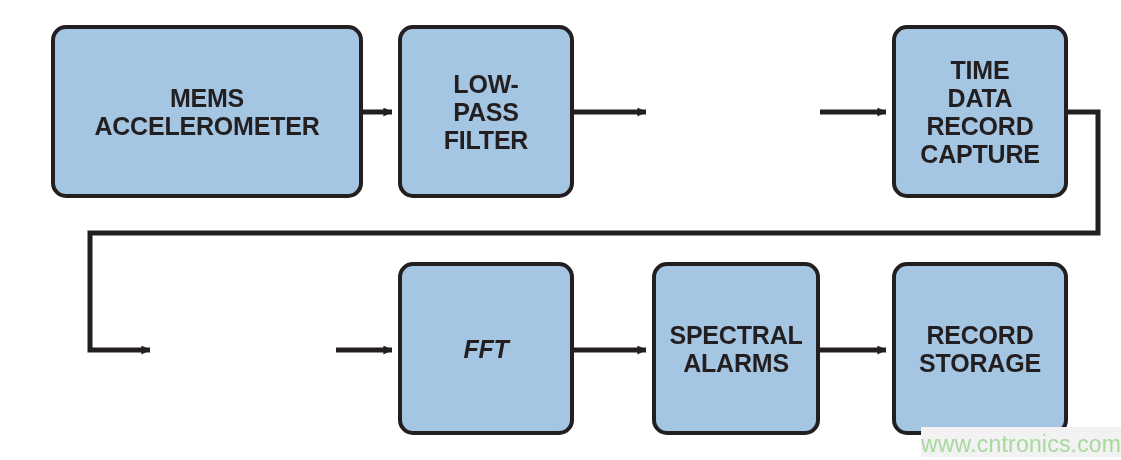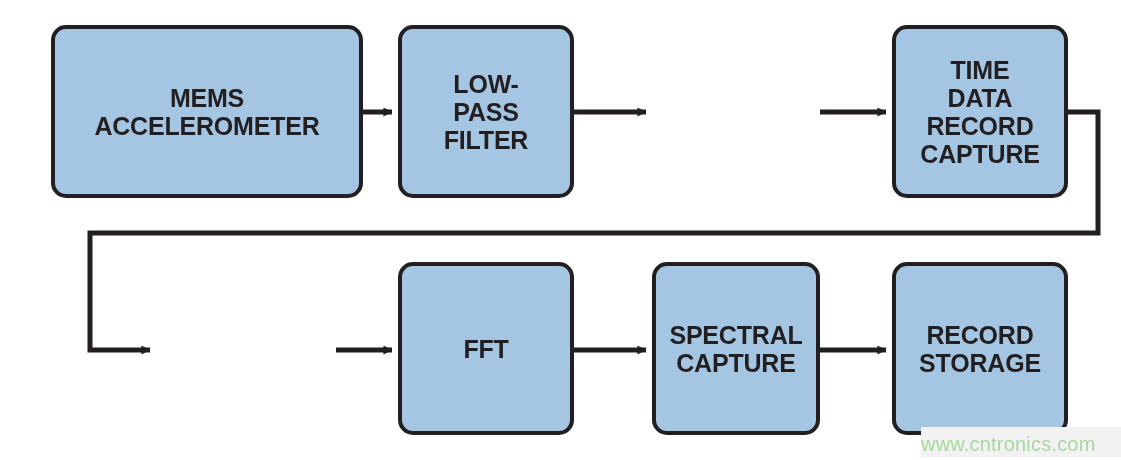--- a/index.html
+++ b/index.html
@@ -52,25 +52,25 @@
     background: #f2f2f2;
     z-index: 3;
   }
   .watermark-text {
     position: absolute;
     left: 921px;
     top: 431px;
     width: 200px;
     height: 26px;
     color: #a9d89f;
-    font-size: 20px;
+    font-size: 23px;
     font-weight: normal;
     letter-spacing: 0.2px;
     line-height: 26px;
-    text-align: left;
+    text-align: center;
     z-index: 4;
   }
 </style>
 </head>
 <body>
 
 <div id="diagram-root">
 
   <svg id="svg-layer" viewBox="0 0 1121 460">
     <defs>
@@ -111,24 +111,24 @@
 PASS
 FILTER</div>
 
 
   <div class="block" style="left:892px; top:25px; width:176px; height:173px;">TIME
 DATA
 RECORD
 CAPTURE</div>
 
 
-  <div class="block" style="left:398px; top:262px; width:176px; height:173px;">FFT</div>
+  <div class="block" style="left:398px; top:262px; width:176px; height:173px;font-style:italic;">FFT</div>
 
   <div class="block" style="left:652px; top:262px; width:168px; height:173px;">SPECTRAL
-CAPTURE</div>
+ALARMS</div>
 
   <div class="block" style="left:892px; top:262px; width:176px; height:173px;">RECORD
 STORAGE</div>
 
   <div class="watermark-band"></div>
   <div class="watermark-text">www.cntronics.com</div>
 
 </div>
 
 </body></html>

